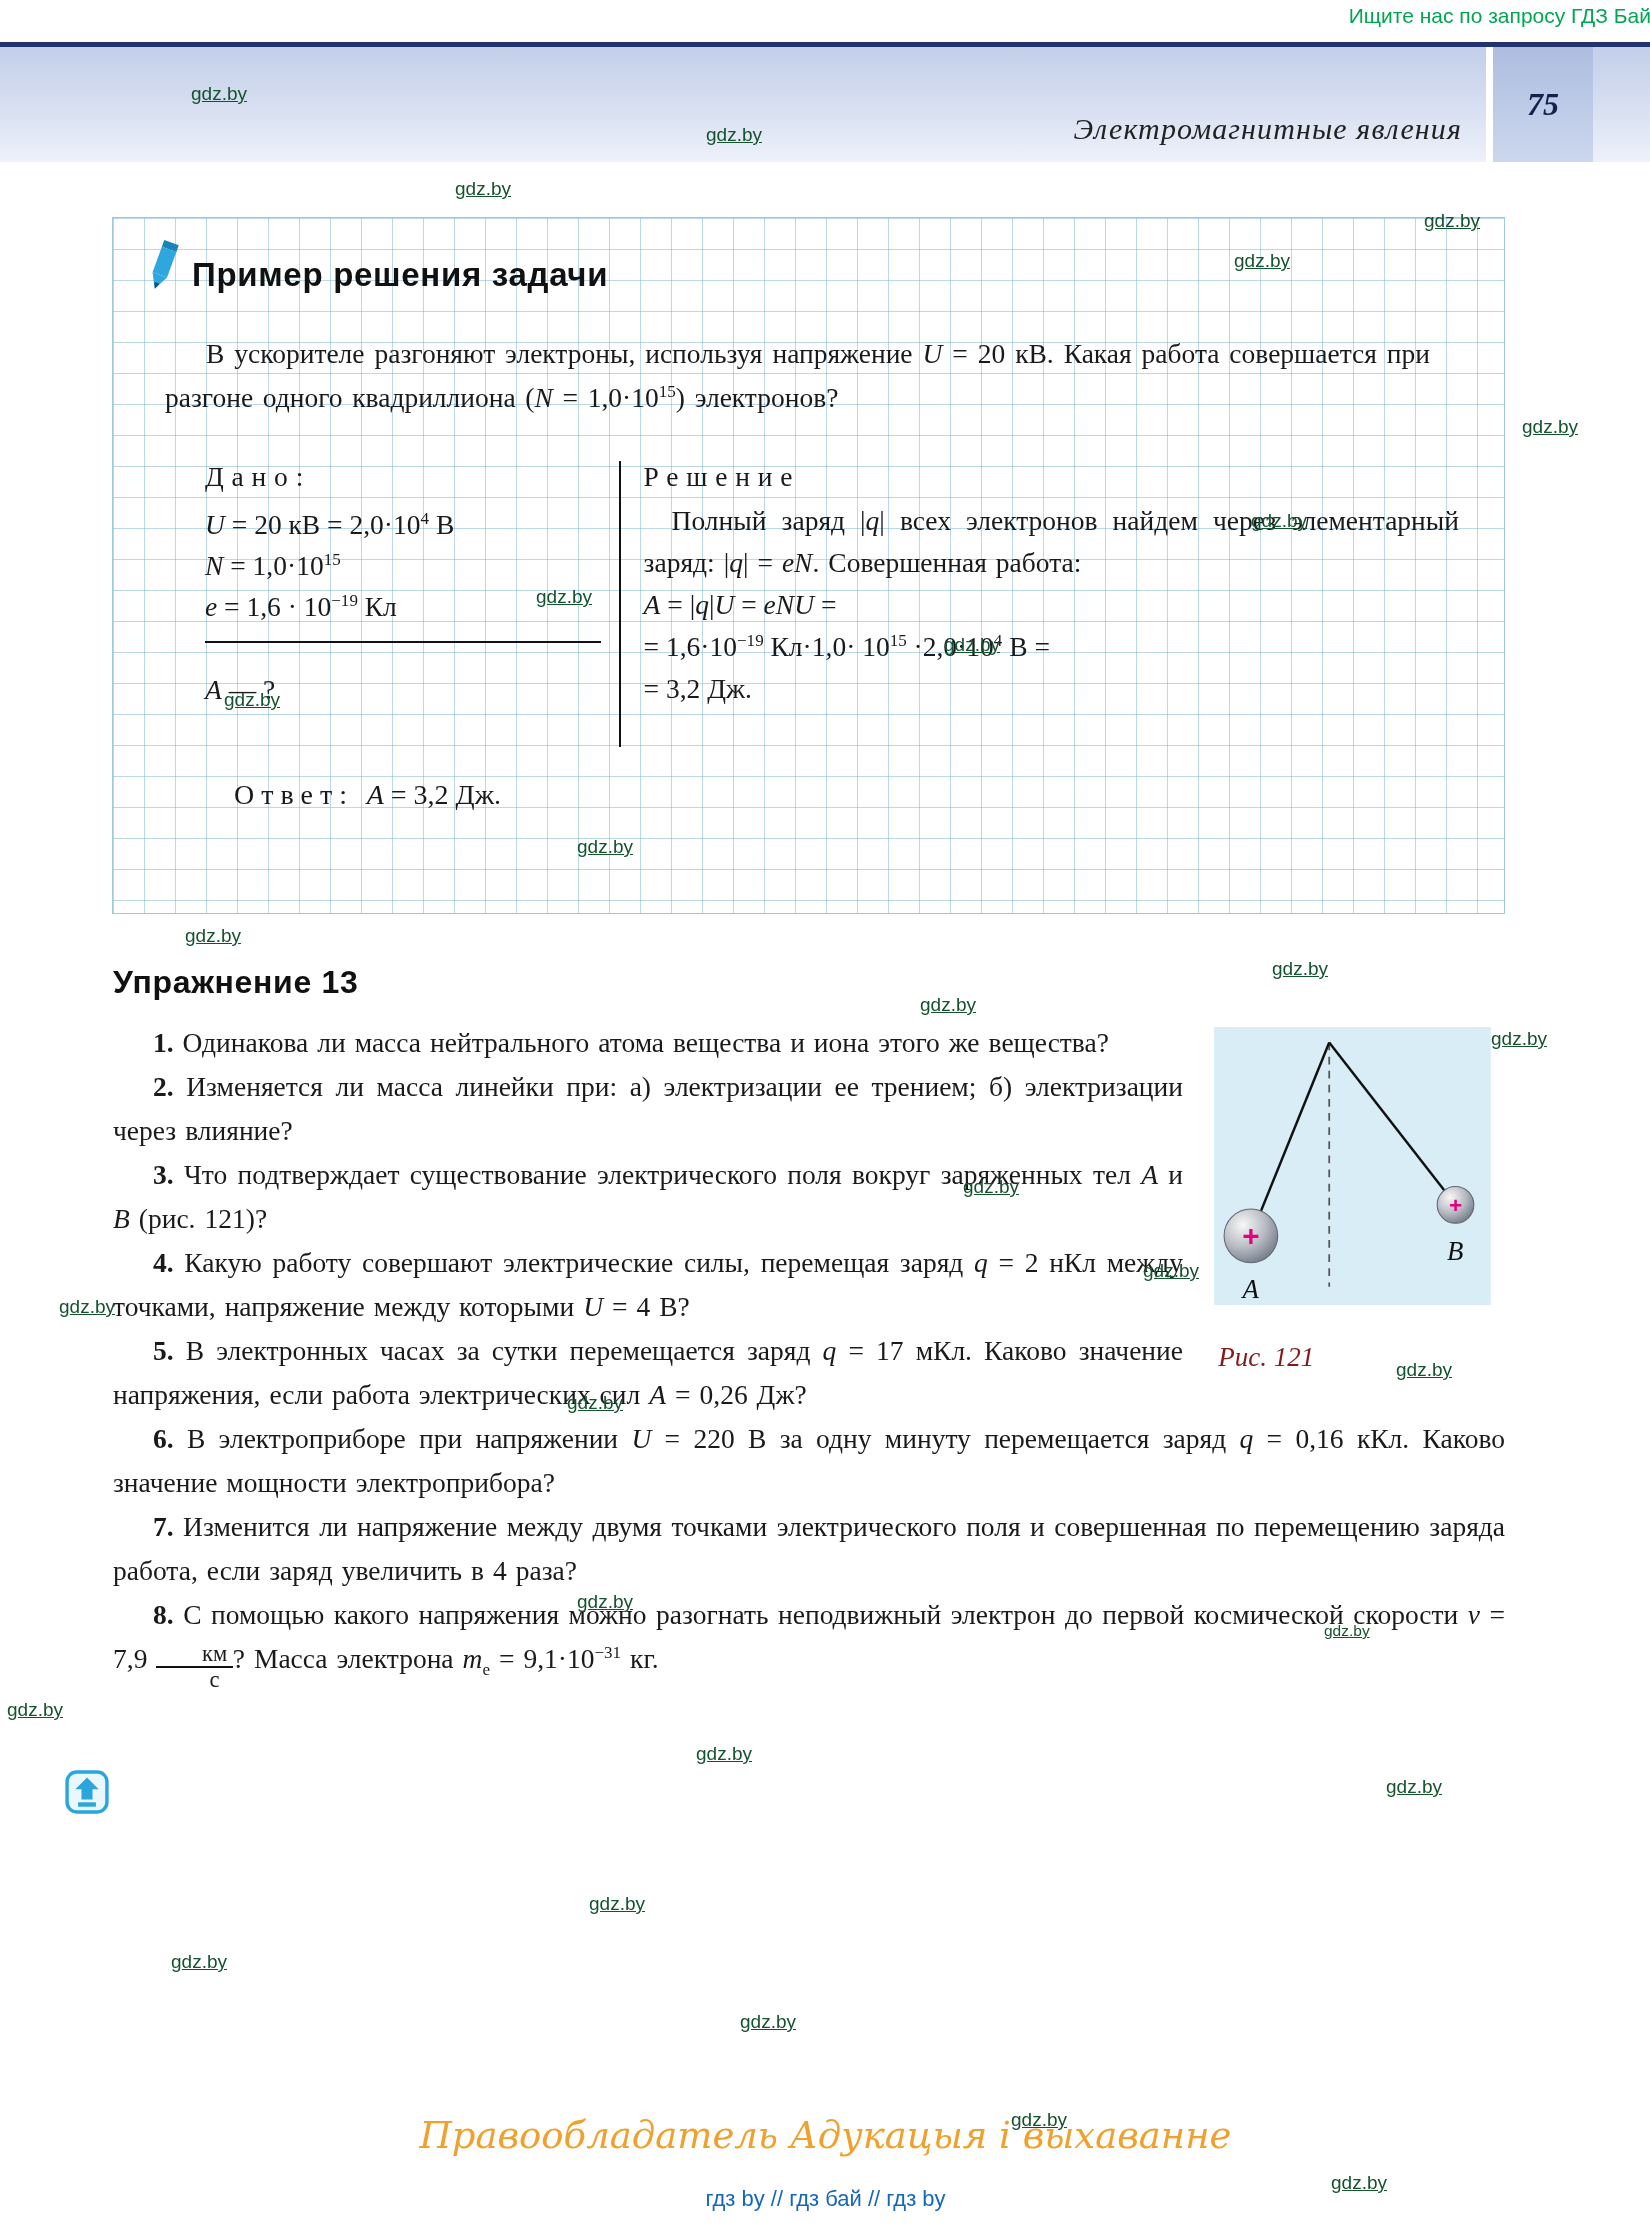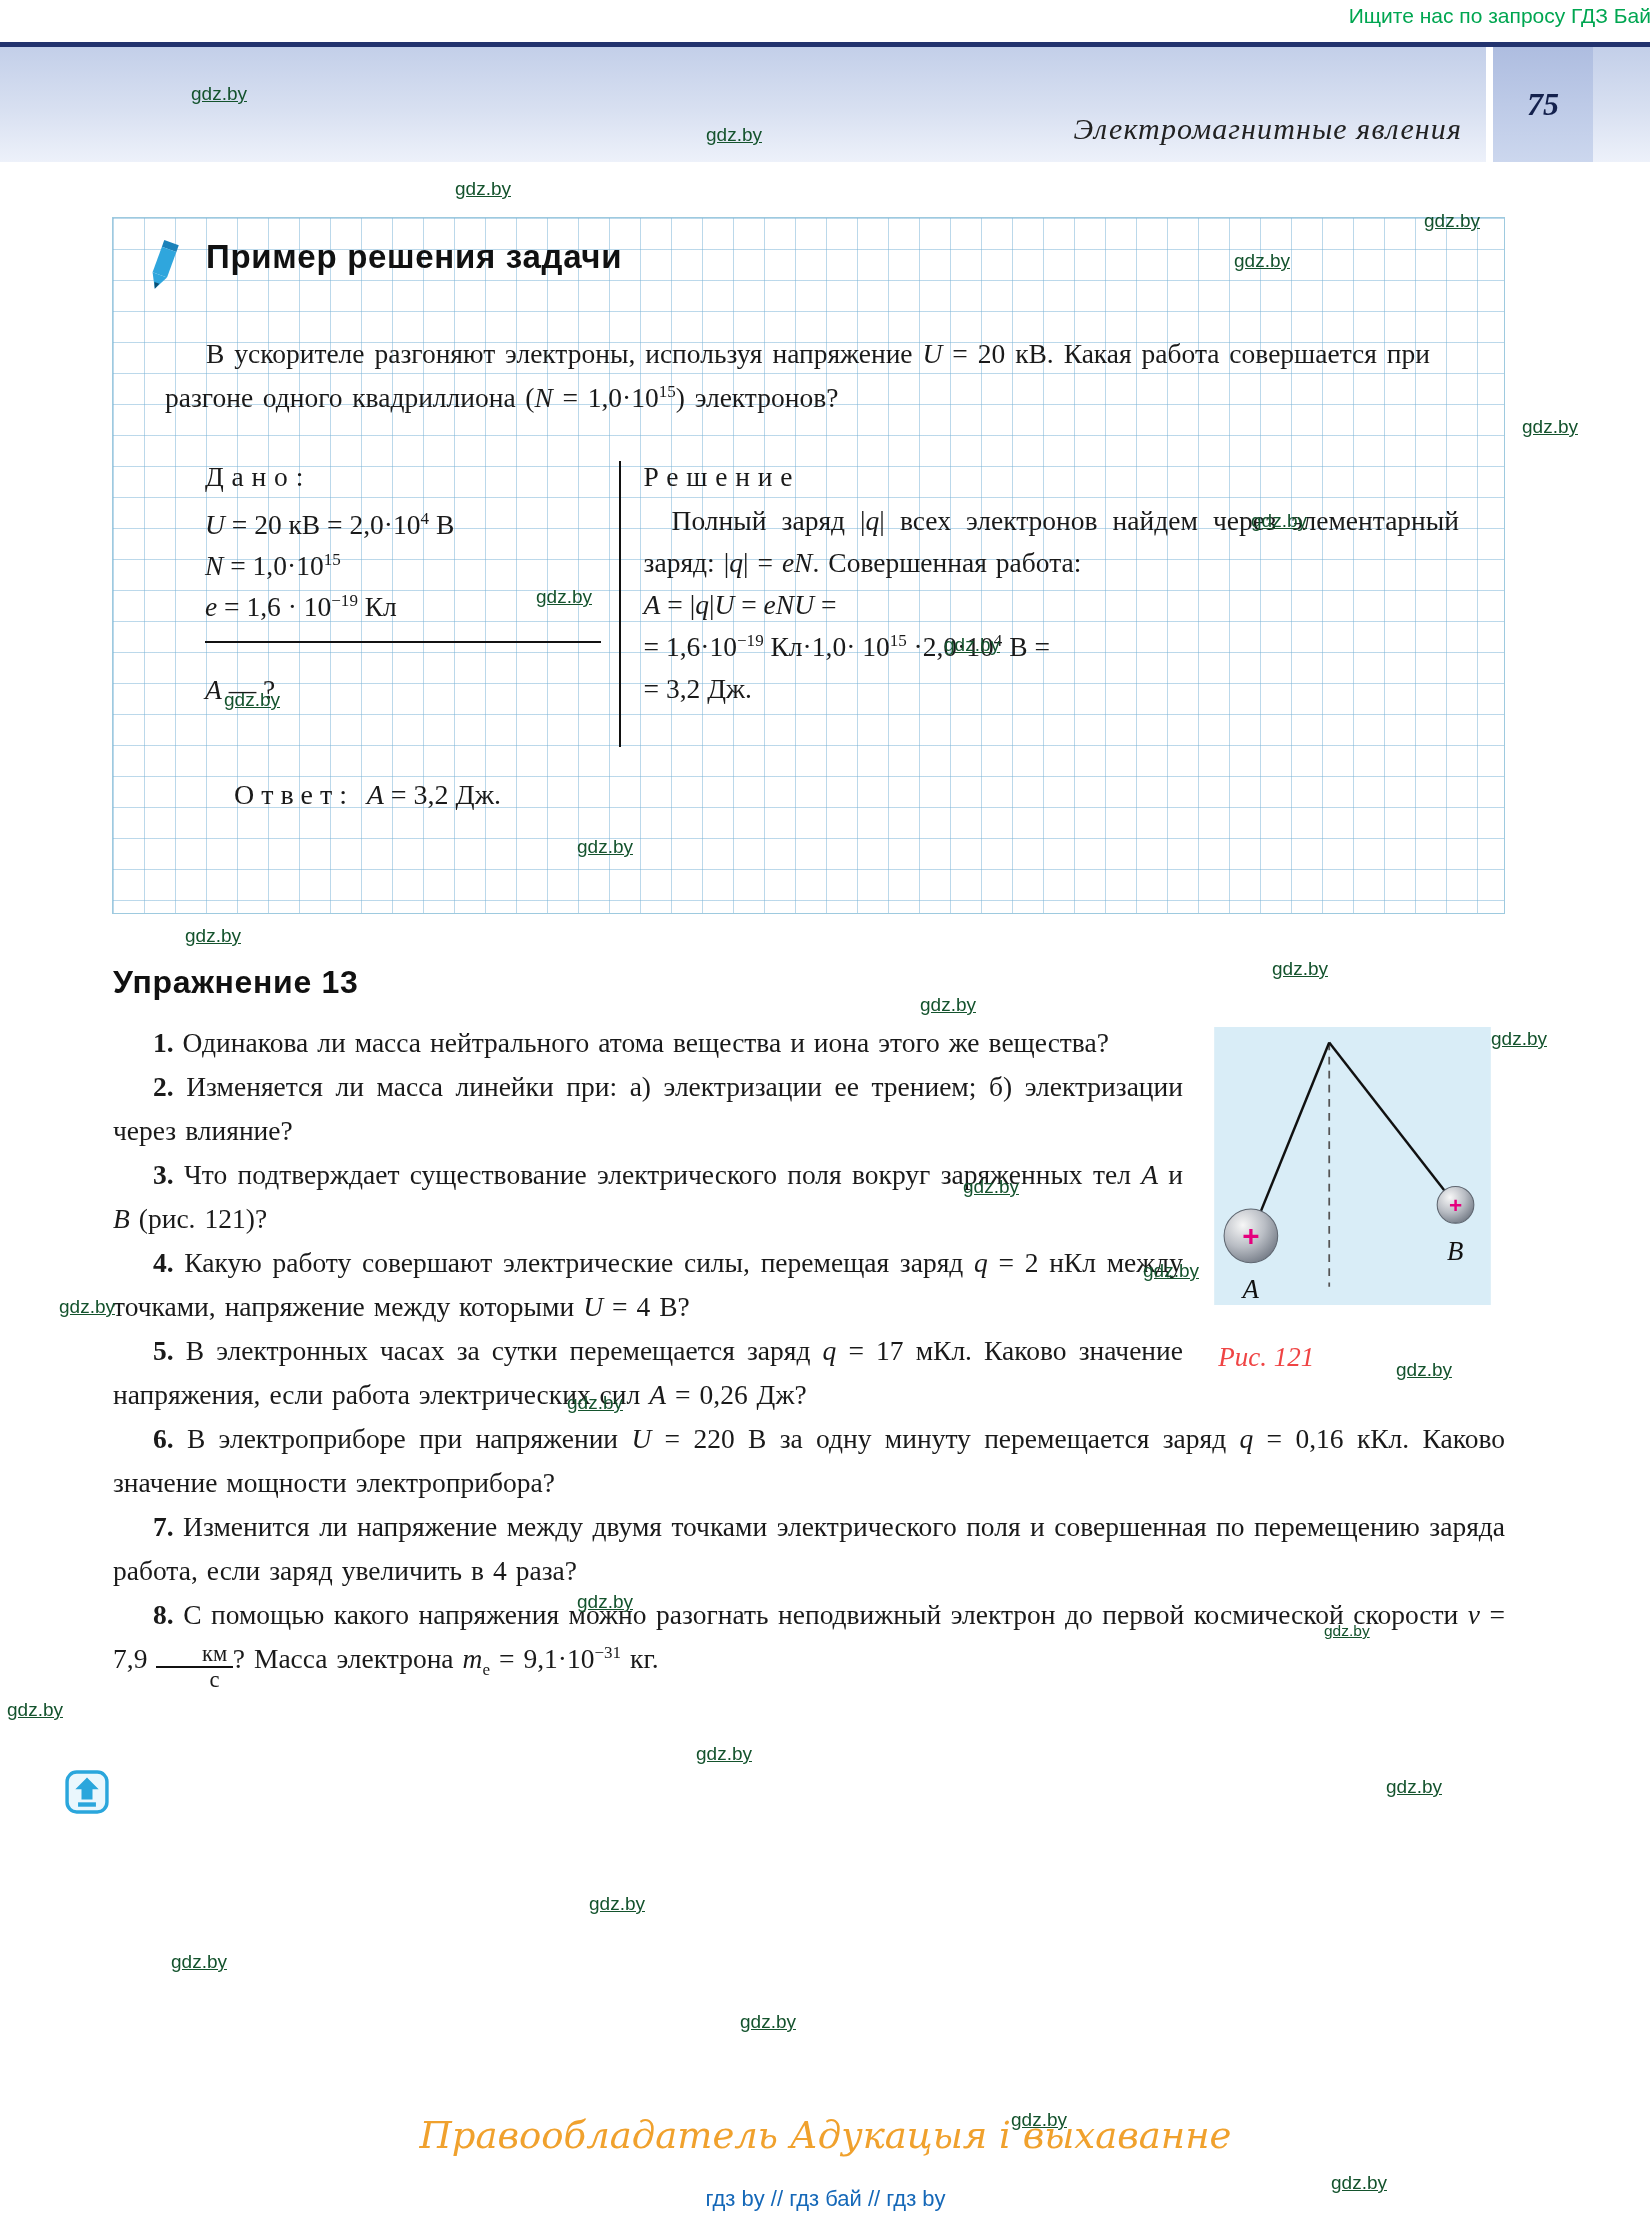--- a/index.html
+++ b/index.html
@@ -36,21 +36,21 @@
   
   .example-box {
     position:absolute; left:112px; top:217px; width:1393px; height:697px;
     background-color:#fff;
     background-image:
       linear-gradient(to right, rgba(120,178,214,.5) 1.4px, transparent 1.4px),
       linear-gradient(to bottom, rgba(120,178,214,.5) 1.4px, transparent 1.4px);
     background-size:31px 31px;
     border:1.4px solid #9ecadf;
   }
-  .example-title-row { display:flex; align-items:flex-start; gap:21px; padding:20px 0 0 31px; }
+  .example-title-row { display:flex; align-items:flex-end; gap:7px; padding:20px 0 0 31px; }
   .pencil-icon { width:41px; height:56px; flex:0 0 auto; }
   .example-title {
     font-family:"Liberation Sans", sans-serif; font-weight:bold;
     font-size:33px; color:#111; letter-spacing:0.7px;
   }
   .problem {
     margin:38px 74px 0 52px; text-align:justify; text-indent:41px;
     font-size:27.5px; line-height:44px; word-spacing:2.8px;
   }
   .solution-row { display:flex; margin-top:41px; }
@@ -71,21 +71,21 @@
   .answer-label { letter-spacing:7px; margin-right:12.7px; }
 
   
   .exercise { position:absolute; left:113px; top:964px; width:1392px; }
   .exercise-title {
     font-family:"Liberation Sans", sans-serif; font-weight:bold;
     font-size:32px; color:#111; letter-spacing:0.7px; margin-bottom:20px;
   }
   .figure-float { float:right; width:277px; margin:5.6px 14px 20px 31px; }
   .figure-img { width:277px; height:278px; }
-  .figure-caption { font-style:italic; font-size:27px; color:#ef4444; margin:37px 0 0 4.2px; }
+  .figure-caption { font-style:italic; font-size:27px; color:#7f1d1d; margin:37px 0 0 4.2px; }
   .q { font-size:27.5px; line-height:44px; text-align:justify; text-indent:40px; word-spacing:2.1px; }
   .qnum { font-weight:bold; }
 
   i { font-style:italic; }
   sup, sub { font-size:62%; line-height:0; }
   sup { vertical-align:super; }
   sub { vertical-align:sub; }
   .frac { display:inline-block; vertical-align:-0.85em; text-align:center; line-height:1.08; font-size:0.82em; }
   .fr-top { display:block; border-bottom:2.1px solid #111; padding:0 5.6px; }
   .fr-bot { display:block; }

